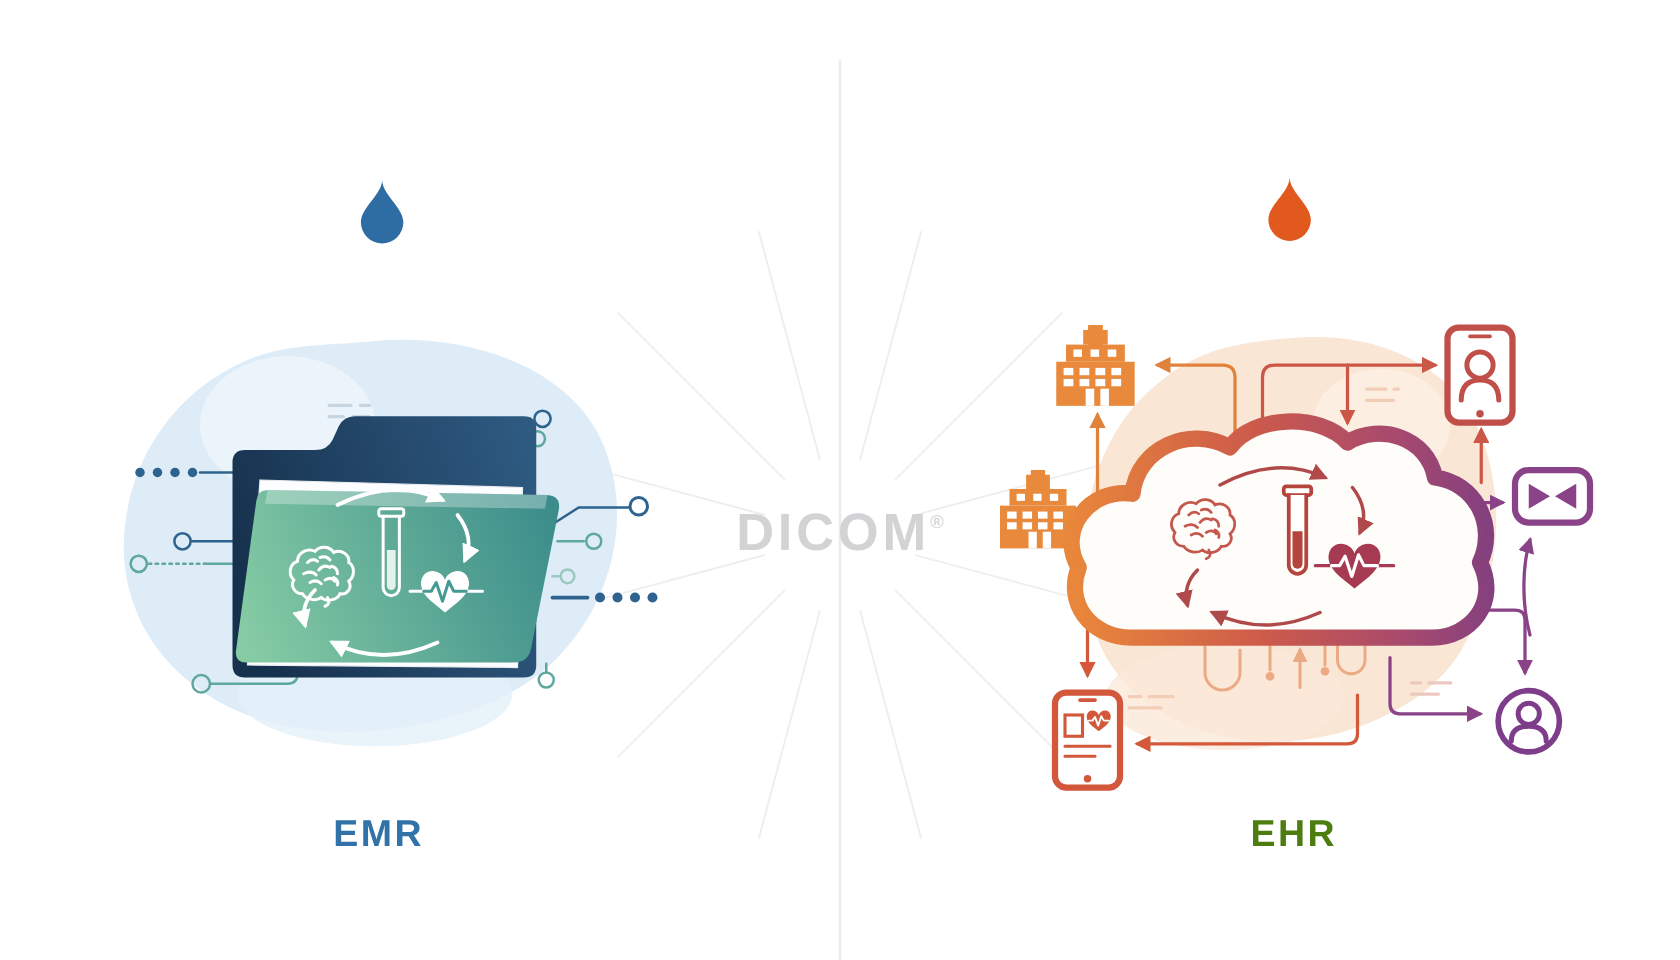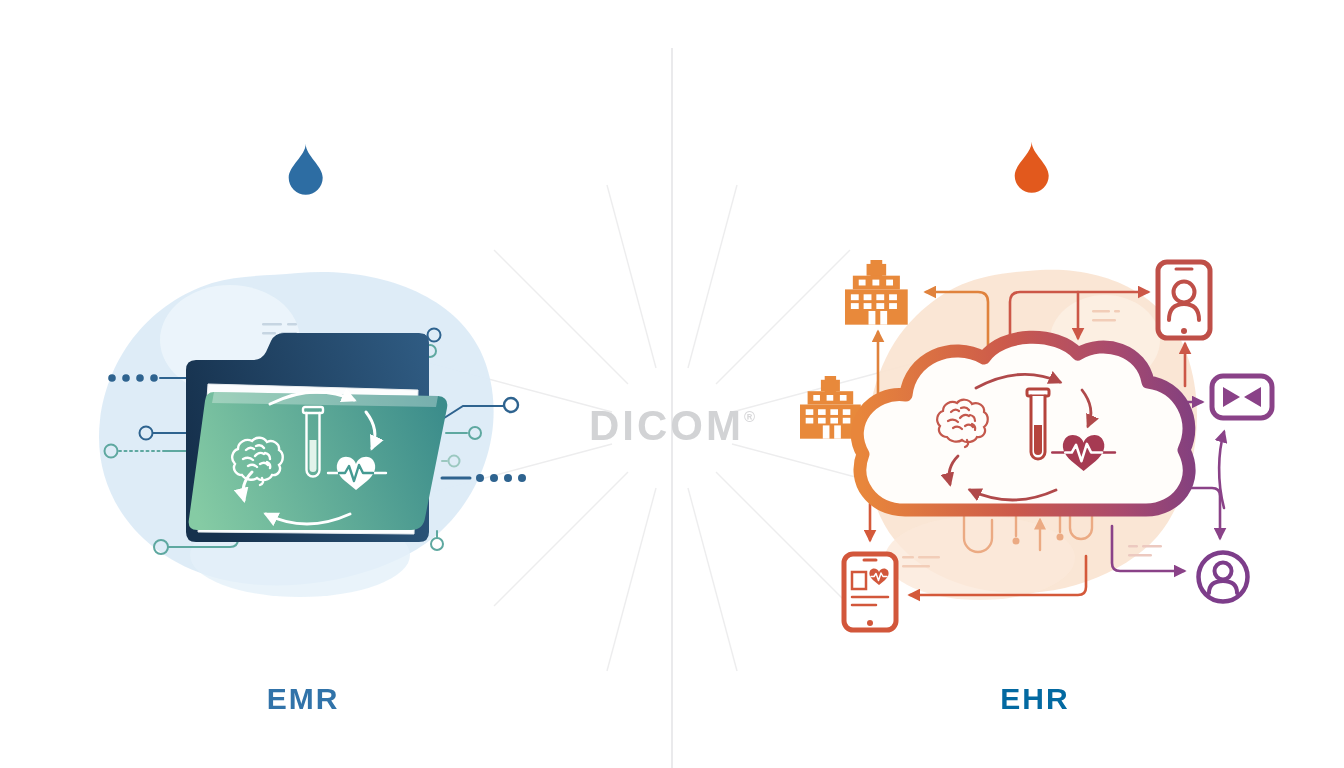--- a/index.html
+++ b/index.html
@@ -4,24 +4,24 @@
 <style>
   html,body{margin:0;padding:0;}
   body{width:1344px;height:768px;overflow:hidden;background:#ffffff;position:relative;
        font-family:"Liberation Sans", sans-serif;}
   .stage{position:absolute;inset:0;width:1344px;height:768px;margin-top:40px;}
   .divider{position:absolute;left:671px;top:8px;width:2px;height:740px;background:#eaeaec;}
   .art{position:absolute;left:0;top:0;}
   .dicom{position:absolute;left:522px;top:362px;width:300px;text-align:center;
          font-size:42px;font-weight:700;letter-spacing:3px;color:#d2d3d5;}
   .dicom sup{font-size:15px;font-weight:700;letter-spacing:0;vertical-align:18px;color:#d8d8da;}
-  .syslabel{position:absolute;top:642px;width:130px;text-align:center;
+  .syslabel{position:absolute;top:611px;width:130px;text-align:center;
             font-size:30px;font-weight:700;letter-spacing:2px;}
   .emr{left:238px;color:#3173a9;}
-  .ehr{left:970px;color:#0369a1;}
+  .ehr{left:970px;color:#4d7c0f;}
 </style>
 </head>
 <body>
 
 <div class="stage">
 
 <svg class="art" width="1344" height="768" viewBox="0 0 1344 768">
   <defs>
     <linearGradient id="backGrad" x1="186" y1="400" x2="430" y2="320" gradientUnits="userSpaceOnUse">
       <stop offset="0" stop-color="#16314d"></stop>

